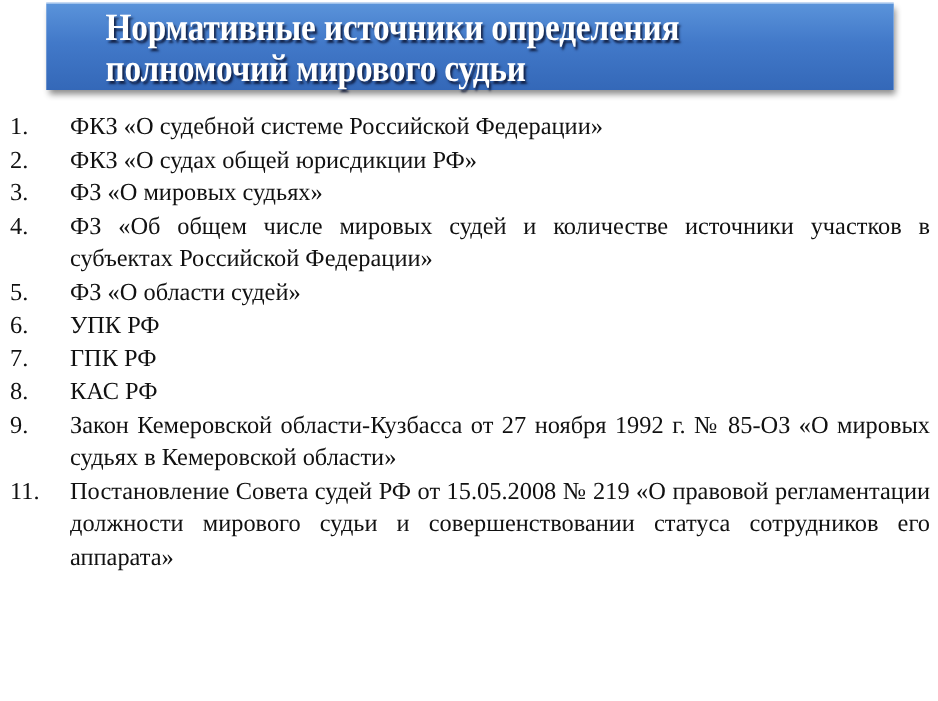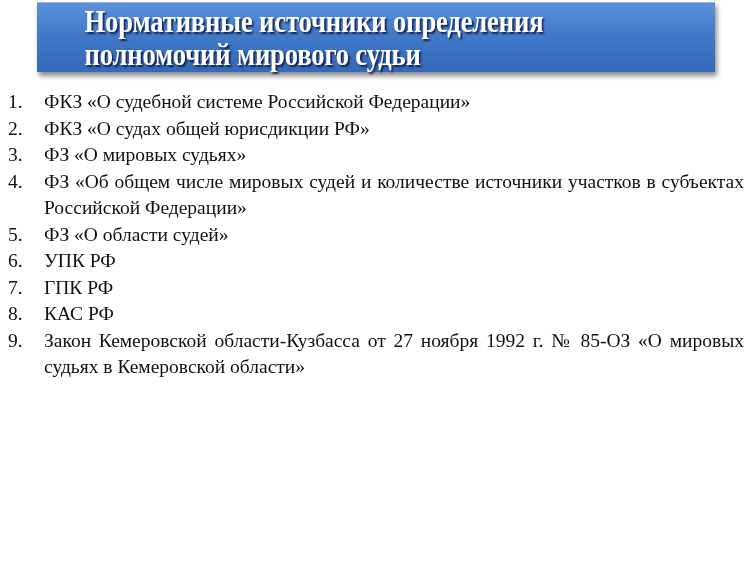--- a/index.html
+++ b/index.html
@@ -63,20 +63,21 @@
     text-align: justify;
     text-align-last: left;
   }
   .item .num {
     position: absolute;
     left: 8px;
     top: 0;
   }
   .item .text {
     display: block;
+    margin-left: 12px;
   }
 </style>
 </head>
 <body>
 
 <div class="banner">
   <div class="banner-title">
     <span class="line">Нормативные источники определения</span>
     <span class="line">полномочий мирового судьи</span>
   </div>
@@ -112,13 +113,17 @@
     <span class="text">ГПК РФ</span>
   </li>
   <li class="item">
     <span class="num">8.</span>
     <span class="text">КАС РФ</span>
   </li>
   <li class="item">
     <span class="num">9.</span>
     <span class="text">Закон Кемеровской области-Кузбасса от 27 ноября 1992 г. № 85-ОЗ «О мировых судьях в Кемеровской области»</span>
   </li>
+  <li class="item">
+    <span class="num">11.</span>
+    <span class="text">Постановление Совета судей РФ от 15.05.2008 № 219 «О правовой регламентации должности мирового судьи и совершенствовании статуса сотрудников его аппарата»</span>
+  </li>
 </ol>
 
 </body></html>

